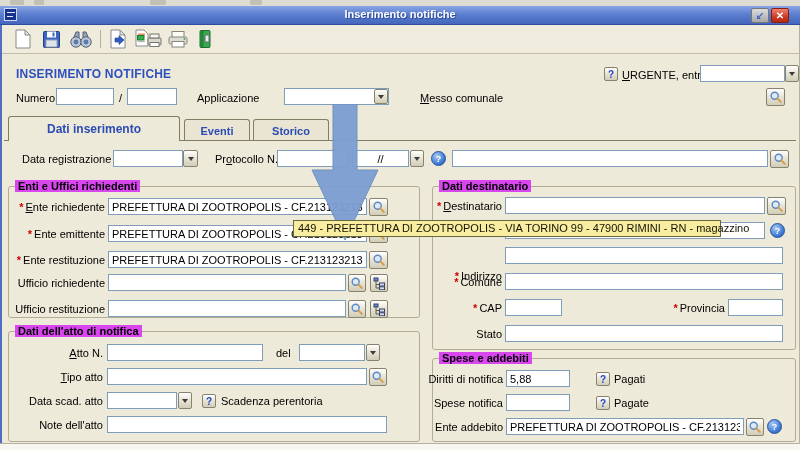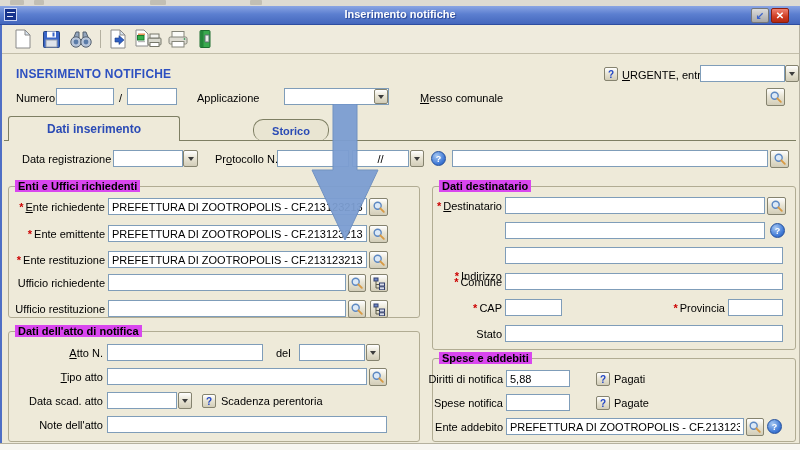--- a/index.html
+++ b/index.html
@@ -160,21 +160,24 @@
   <span class="btn mag" style="left:766px;top:88px;">
     <svg width="14" height="14" viewBox="0 0 16 16">
         <circle cx="6.5" cy="6.5" r="4" fill="#dce9f7" stroke="#5d88c2" stroke-width="1.6"></circle>
         <line x1="9.5" y1="9.5" x2="13.5" y2="13.5" stroke="#d89a44" stroke-width="2.2" stroke-linecap="round"></line>
       </svg>
   </span>
 
   <div class="tab active" style="left:8px;top:116px;width:172px;height:25px;">
       <span>Dati inserimento</span>
     </div>
-  <div class="tab" style="left:253px;top:119px;width:76px;height:22px;border-radius:10px;">
+  <div class="tab" style="left:184px;top:119px;width:66px;height:22px;">
+      <span>Eventi</span>
+    </div>
+  <div class="tab" style="left:253px;top:119px;width:76px;height:22px;">
       <span>Storico</span>
     </div>
   <div class="tabline"></div>
 
   <span class="lbl" style="left:22px;top:153px;">Data registrazione</span>
   <input class="fld" style="left: 113px; top: 150px; width: 70px;" value="">
   <span class="btn dd" style="left:183px;top:150px;width:15px;">
       <span class="tri"></span>
     </span>
   <span class="lbl" style="left:215px;top:153px;">Pr<u>o</u>tocollo N.</span>
@@ -334,15 +337,16 @@
       </svg>
   </span>
   <span class="help-round" style="left:767px;top:419px;">
       <span>?</span>
     </span>
 
   <svg class="arrow" width="70" height="137" viewBox="0 0 70 137">
     <path d="M23 0 H47 V66 H68 L35 136 L2 66 H23 Z" fill="#7c9ed2" stroke="#6b8dc0" stroke-width="1" opacity="0.95"></path>
   </svg>
 
+  <div class="tooltip">449 - PREFETTURA DI ZOOTROPOLIS - VIA TORINO 99 - 47900 RIMINI - RN - magazzino</div>
 
   <div class="bottomstrip"></div>
 </div>
 
 </body></html>

